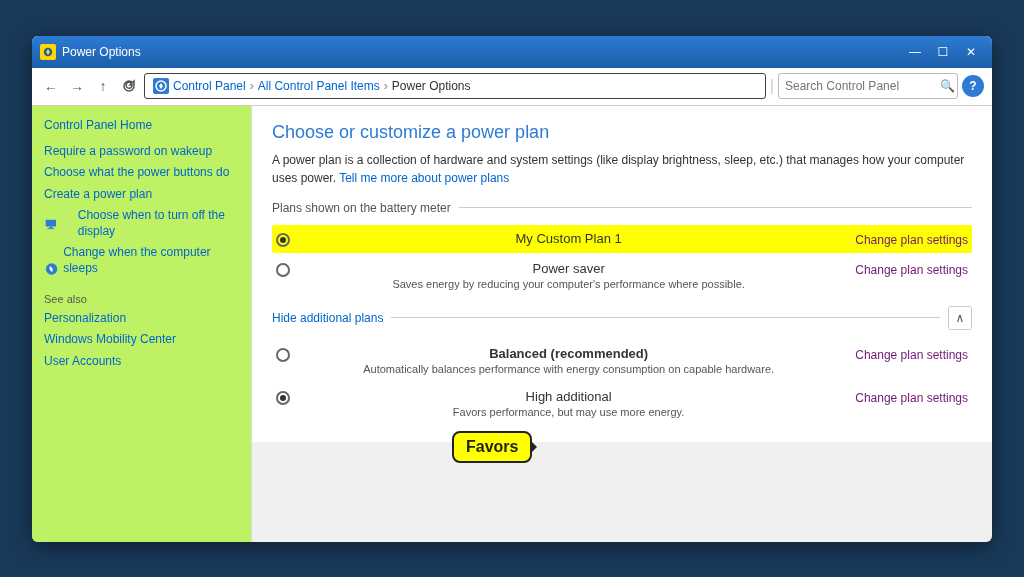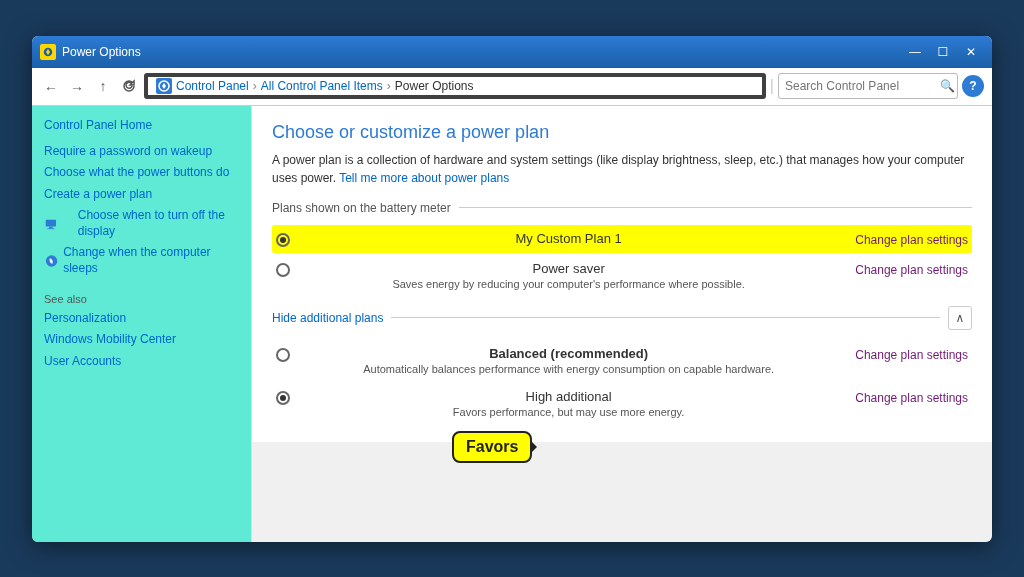--- a/index.html
+++ b/index.html
@@ -86,21 +86,21 @@
       color: #555;
       font-size: 14px;
       display: flex;
       align-items: center;
       justify-content: center;
       border-radius: 3px;
     }
     .breadcrumb-box {
       flex: 1;
       height: 26px;
-      border: 4px solid #404040;
+      border: 1px solid #404040;
       border-radius: 3px;
       display: flex;
       align-items: center;
       padding: 0 8px;
       background: white;
       font-size: 12px;
       color: #333;
     }
     .breadcrumb-sep {
       margin: 0 4px;
@@ -150,21 +150,21 @@
       cursor: pointer;
       flex-shrink: 0;
     }
     .main-content {
       display: flex;
       flex: 1;
       overflow: hidden;
     }
     .sidebar {
       width: 220px;
-      background: #5eead4;
+      background: #bef264;
       border-right: 1px solid #ddd;
       padding: 12px;
       flex-shrink: 0;
       overflow-y: auto;
     }
     .sidebar-home {
       color: #0066cc;
       font-size: 12px;
       cursor: pointer;
       margin-bottom: 12px;
@@ -401,21 +401,21 @@
         <span style="display:inline-flex;align-items:center;gap:20px;">
           <svg width="16" height="16" viewBox="0 0 16 16">
             <rect x="2" y="3" width="12" height="8" rx="1" fill="#2d7bd4"></rect>
             <rect x="6" y="11" width="4" height="2" fill="#2d7bd4"></rect>
             <rect x="4" y="13" width="8" height="1" fill="#2d7bd4"></rect>
           </svg>
           <span>Choose when to turn off the display</span>
         </span>
       </div>
       <div class="sidebar-link">
-        <span style="display:inline-flex;align-items:center;gap:4px;">
+        <span style="display:inline-flex;align-items:flex-end;gap:4px;">
           <svg width="16" height="16" viewBox="0 0 16 16">
             <circle cx="8" cy="8" r="6" fill="#2d7bd4"></circle>
             <path d="M6 5 Q10 6 9 11 Q5 10 6 5Z" fill="white"></path>
           </svg>
           <span>Change when the computer sleeps</span>
         </span>
       </div>
 
       <div class="see-also">See also</div>
       <div class="sidebar-link">Personalization</div>

